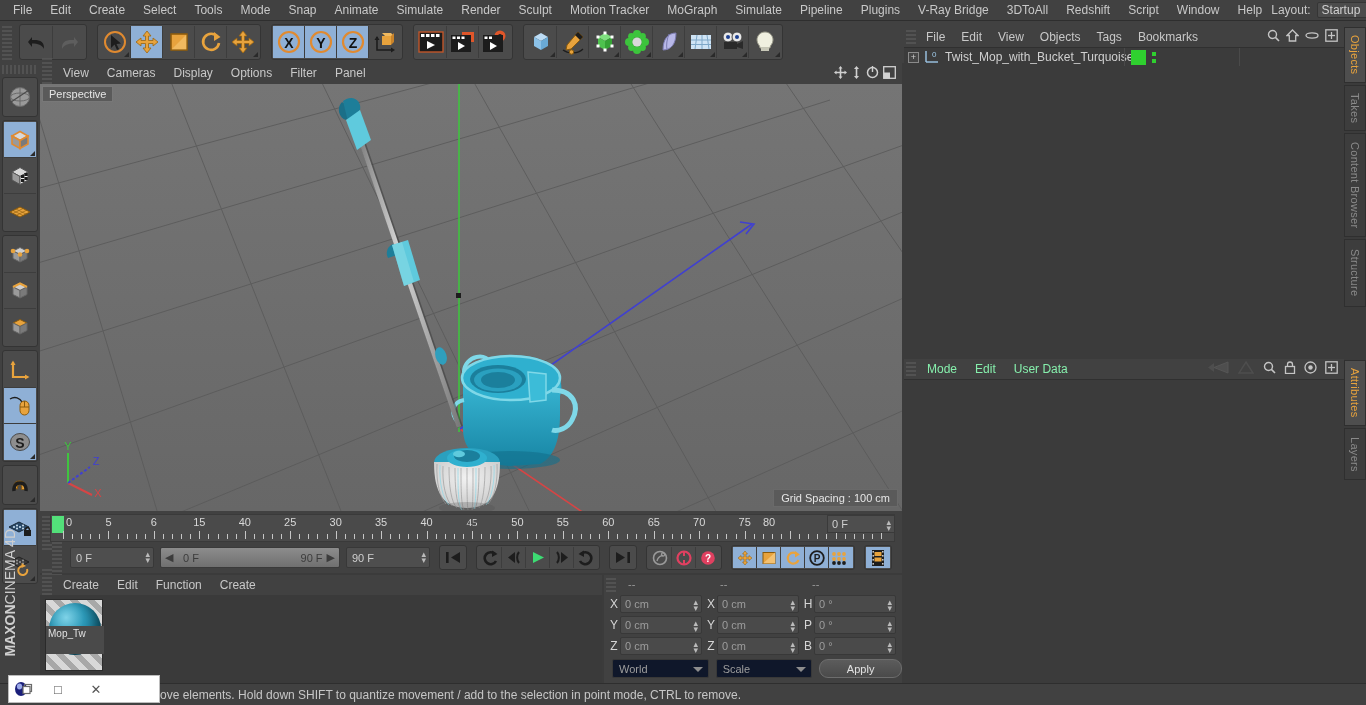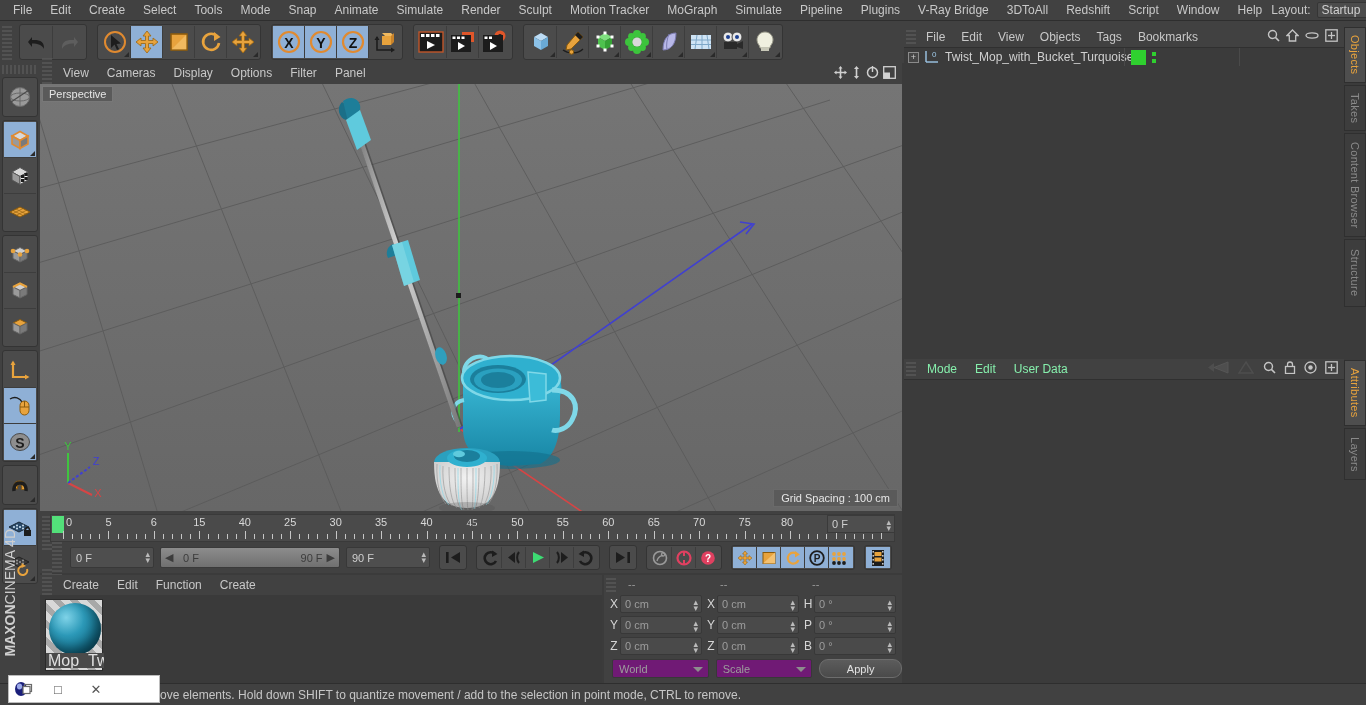--- a/index.html
+++ b/index.html
@@ -116,34 +116,34 @@
   .matmgr { position:absolute; left:40px; top:575px; width:562px; height:108px; background:#414141; }
   .mm-head { height:20px; display:flex; align-items:center; }
   .mm-head .mi { padding:0 9px; line-height:20px; font-size:12px; color:#c8c8c8; }
   .mm-body { position:absolute; left:0; top:20px; width:562px; height:88px; background:#3a3a3a; }
   .matchip { position:absolute; left:5px; top:4px; width:58px; height:72px;
      background-image:repeating-linear-gradient(45deg,#d8d8d8 0 6px,#a8a8a8 6px 12px);
      border:1px solid #2a2a2a; }
   .matsphere { position:absolute; left:3px; top:3px; width:52px; height:52px; border-radius:50%;
      background:radial-gradient(circle at 33% 28%, #7fd3e8 0%, #2d9ab9 35%, #13728f 70%, #0a4a63 100%);
      box-shadow:inset -5px -6px 12px rgba(0,0,0,.45); }
-  .matname { position:absolute; left:0; bottom:2px; width:58px; height:15px; background:#4a4a4a;
-     color:#e0e0e0; font-size:16px; line-height:15px; padding-left:2px; overflow:hidden; white-space:nowrap; }
+  .matname { position:absolute; left:0; bottom:16px; width:58px; height:28px; background:#4a4a4a;
+     color:#e0e0e0; font-size:10px; line-height:15px; padding-left:2px; overflow:hidden; white-space:nowrap; }
 
   
   .coords { position:absolute; left:604px; top:575px; width:298px; height:108px; background:#414141; }
   .co-head { height:18px; display:flex; align-items:center; color:#9a9a9a; font-size:11px; }
   .co-head .dash { width:92px; text-align:left; padding-left:10px; }
   .co-row { display:flex; align-items:center; height:20px; margin-top:1px; padding-left:4px; }
   .co-lbl { width:12px; font-size:12px; color:#d5d5d5; text-align:center; }
   .co-in { width:82px; height:18px; background:#4a4a4a; border:1px solid #383838;
      font-size:11px; color:#9d9d9d; display:flex; align-items:center; padding:0 4px;
      position:relative; margin-right:3px; border-radius:2px; }
   .co-bottom { display:flex; align-items:center; gap:7px; padding-left:8px; margin-top:3px; }
-  .co-sel { width:102px; height:19px; background:#701a75; border:1px solid #383838; border-radius:2px;
+  .co-sel { width:102px; height:19px; background:#0f172a; border:1px solid #383838; border-radius:2px;
      display:flex; align-items:center; padding:0 6px; font-size:11px; color:#9d9d9d; position:relative; }
   .co-sel .arrow { position:absolute; right:5px; top:7px;
      border-left:5px solid transparent; border-right:5px solid transparent; border-top:5px solid #8d8d8d; }
   .co-apply { width:88px; height:19px; background:linear-gradient(#5c5c5c,#4a4a4a);
      border:1px solid #6d6d6d; border-radius:9px; font-size:11px; color:#e2e2e2;
      display:flex; align-items:center; justify-content:center; }
 
   
   .objmgr { position:absolute; left:904px; top:27px; width:440px; height:330px; background:#414141; }
   .om-head { height:20px; display:flex; align-items:center; }
@@ -858,21 +858,21 @@
           <div class="tl-num" style="left: 284.667px;">30</div>
           <div class="tl-num" style="left: 330.111px;">35</div>
           <div class="tl-num" style="left: 375.556px;">40</div>
           <div class="tl-num" style="left: 421px; font-family: Liberation Serif, serif;">45</div>
           <div class="tl-num" style="left: 466.444px;">50</div>
           <div class="tl-num" style="left: 511.889px;">55</div>
           <div class="tl-num" style="left: 557.333px;">60</div>
           <div class="tl-num" style="left: 602.778px;">65</div>
           <div class="tl-num" style="left: 648.222px;">70</div>
           <div class="tl-num" style="left: 693.667px;">75</div>
-          <div class="tl-num" style="left: 736px;">80</div>
+          <div class="tl-num" style="left: 718px;">80</div>
           <div class="tl-num" style="left: 784.556px;">85</div>
           <div class="tl-num" style="left: 830px;">90</div>
         </div>
     </div>
     <div class="tl-curfield">
       <span>0 F</span>
       <span class="spin">▴<br>▾</span>
     </div>
 
     <div class="tl-controls">

